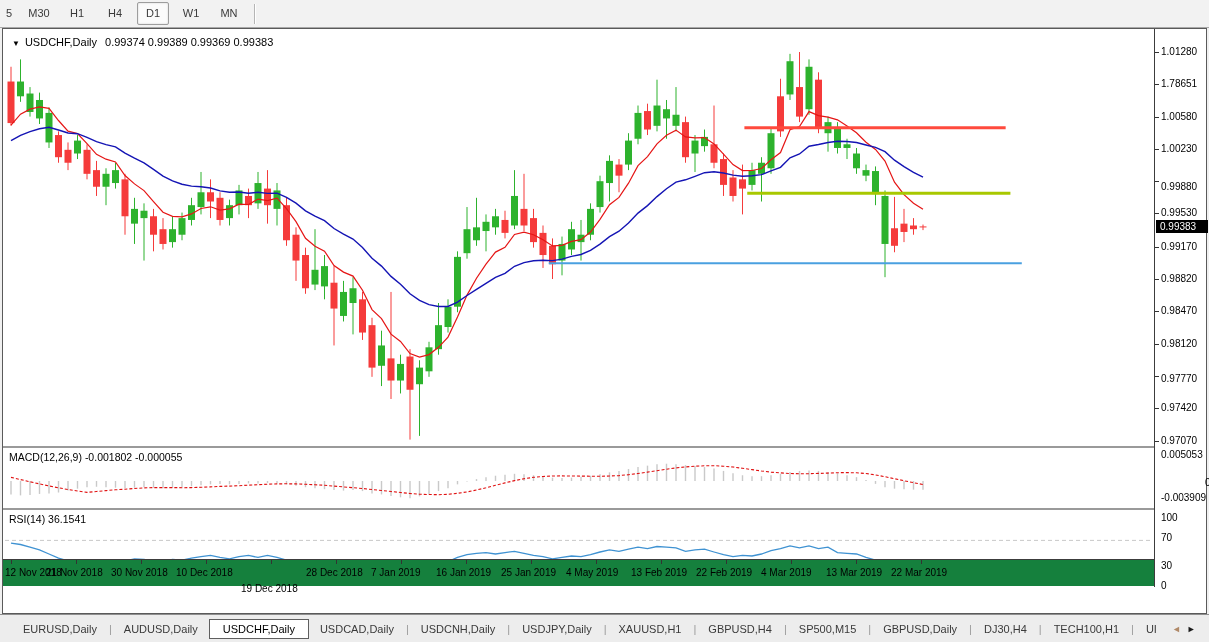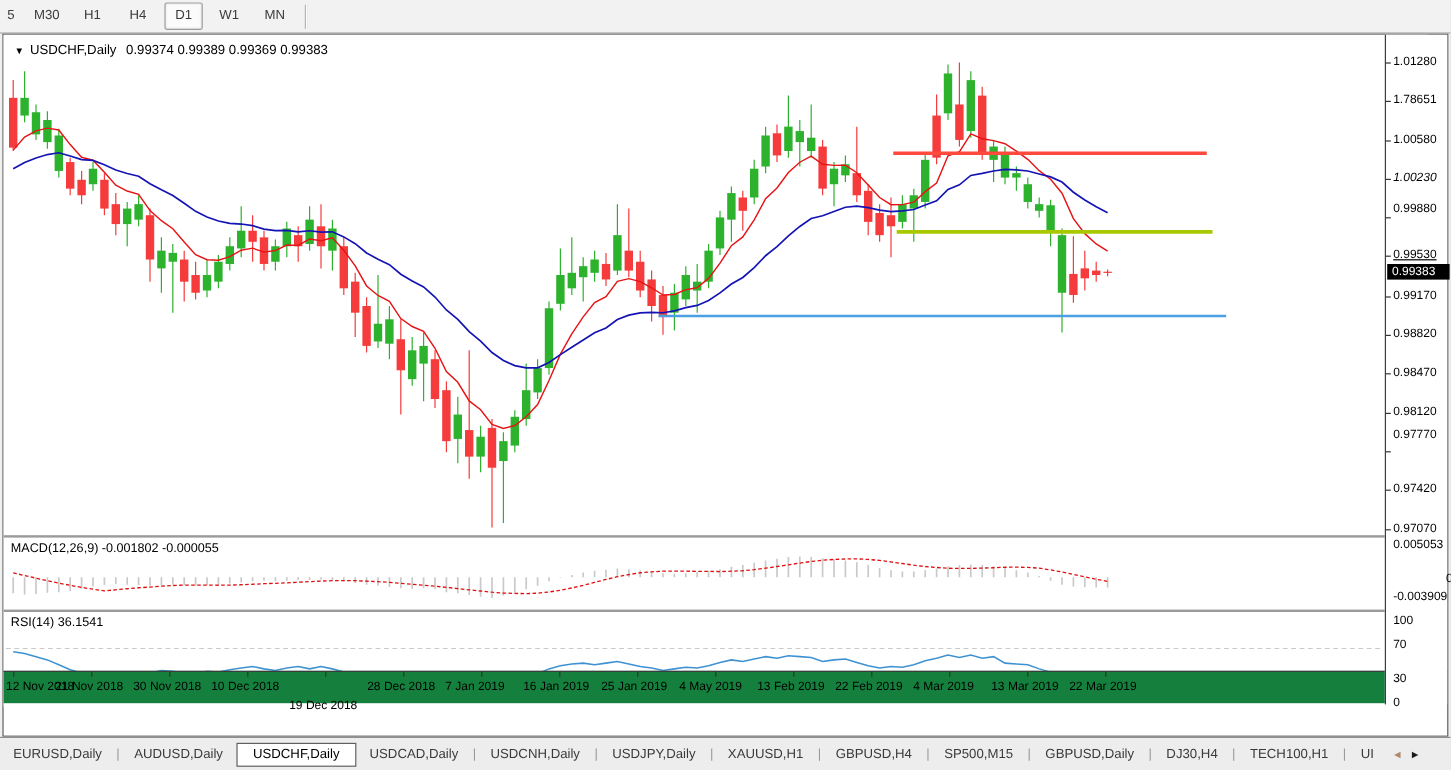--- a/index.html
+++ b/index.html
@@ -32,21 +32,21 @@
   .axis-tick{position:absolute;left:0;width:4px;height:1px;background:#333;}
   .price-tag{position:absolute;left:1px;width:48px;background:#000;color:#fff;font-size:10px;
              text-align:left;padding:1px 0 1px 4px;}
   
   .time-axis{position:absolute;left:0;top:530px;width:1203px;height:26px;background:#15803d;
              border-top:1px solid #3c3c3c;}
   .date-tick{position:absolute;top:0;width:1px;height:4px;background:#333;}
   .date-label{position:absolute;top:7px;font-size:10px;color:#000;white-space:nowrap;}
   
   .tabbar{position:absolute;left:0;top:614px;width:1209px;height:28px;background:#ededed;
-          border-top:1px solid #8f8f8f;display:flex;align-items:center;box-sizing:border-box;}
+          border-top:1px solid #8f8f8f;display:flex;align-items:center;padding-left:12px;box-sizing:border-box;}
   .tab{padding:3px 11px;color:#3a3a3a;white-space:nowrap;cursor:default;}
   .tab.active{background:#fff;border:1px solid #5f5f5f;color:#000;padding:3px 13px;}
   .tab-sep{color:#9a9a9a;margin:0 1px;}
   .tab-arrows{margin-left:4px;display:flex;align-items:center;gap:6px;}
   .arrow-left{color:#b08968;font-size:9px;}
   .arrow-right{color:#1a1a1a;font-size:9px;}
 </style>
 </head>
 <body>
 
@@ -618,35 +618,35 @@
         <div class="date-label" style="left: 888px;">22 Mar 2019</div>
       </div>
 
     <div class="axis-col" id="axis-col">
         <div class="axis-label" style="top: 17px;">1.01280</div>
         <div class="axis-tick" style="top: 23px;"></div>
         <div class="axis-label" style="top: 49.2997px;">1.78651</div>
         <div class="axis-tick" style="top: 55.2997px;"></div>
         <div class="axis-label" style="top: 81.5995px;">1.00580</div>
         <div class="axis-tick" style="top: 87.5995px;"></div>
-        <div class="axis-label" style="top: 113.899px; font-style: italic;">1.00230</div>
+        <div class="axis-label" style="top: 113.899px;">1.00230</div>
         <div class="axis-tick" style="top: 119.899px;"></div>
-        <div class="axis-label" style="top: 140px;">0.99880</div>
+        <div class="axis-label" style="top: 152px;">0.99880</div>
         <div class="axis-tick" style="top: 152.199px;"></div>
-        <div class="axis-label" style="top: 178.499px; text-decoration: underline;">0.99530</div>
+        <div class="axis-label" style="top: 178.499px;">0.99530</div>
         <div class="axis-tick" style="top: 184.499px;"></div>
         <div class="axis-label" style="top: 211.721px;">0.99170</div>
         <div class="axis-tick" style="top: 217.721px;"></div>
         <div class="axis-label" style="top: 244.021px;">0.98820</div>
         <div class="axis-tick" style="top: 250.021px;"></div>
         <div class="axis-label" style="top: 276.321px;">0.98470</div>
         <div class="axis-tick" style="top: 282.321px;"></div>
         <div class="axis-label" style="top: 308.621px;">0.98120</div>
         <div class="axis-tick" style="top: 314.621px;"></div>
-        <div class="axis-label" style="top: 328px;">0.97770</div>
+        <div class="axis-label" style="top: 344px;">0.97770</div>
         <div class="axis-tick" style="top: 346.92px;"></div>
         <div class="axis-label" style="top: 373.22px;">0.97420</div>
         <div class="axis-tick" style="top: 379.22px;"></div>
         <div class="axis-label" style="top: 405.52px;">0.97070</div>
         <div class="axis-tick" style="top: 411.52px;"></div>
         <div class="price-tag" style="top: 191.065px;">0.99383</div>
         <div class="axis-label" style="top: 419.746px;">0.005053</div>
         <div class="axis-label" style="top: 448px; padding-left: 44px;">0.00</div>
         <div class="axis-label" style="top: 462.763px; text-align: center;">-0.003909</div>
         <div class="axis-label" style="top: 483px;">100</div>

